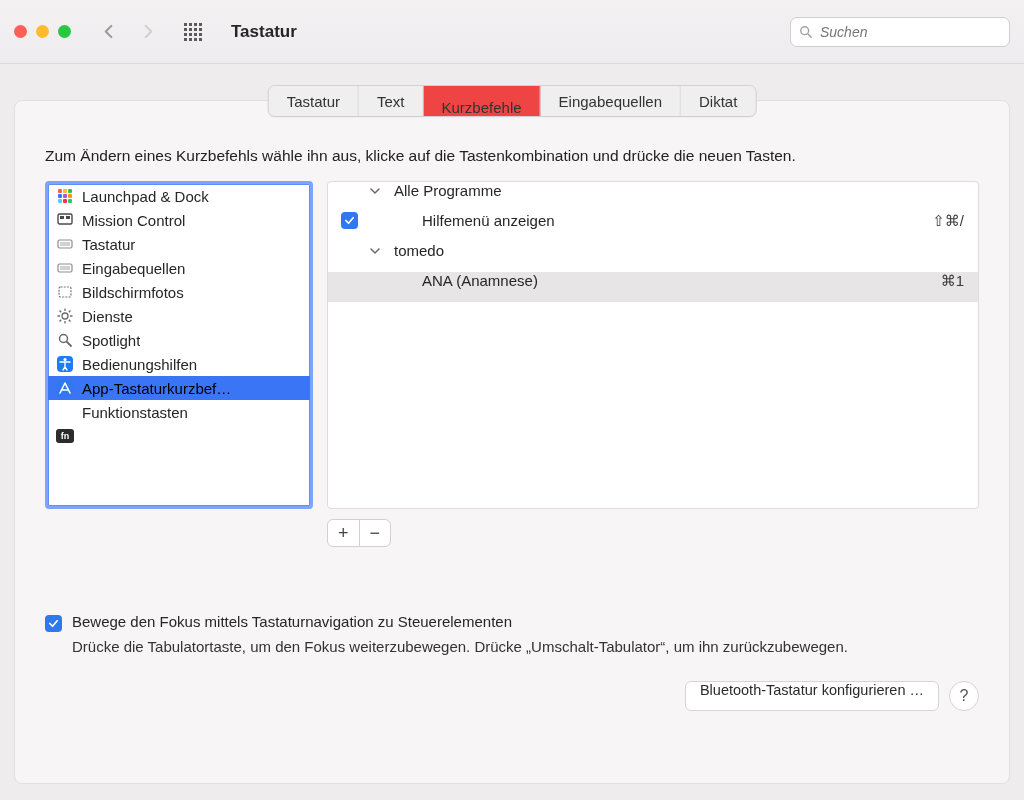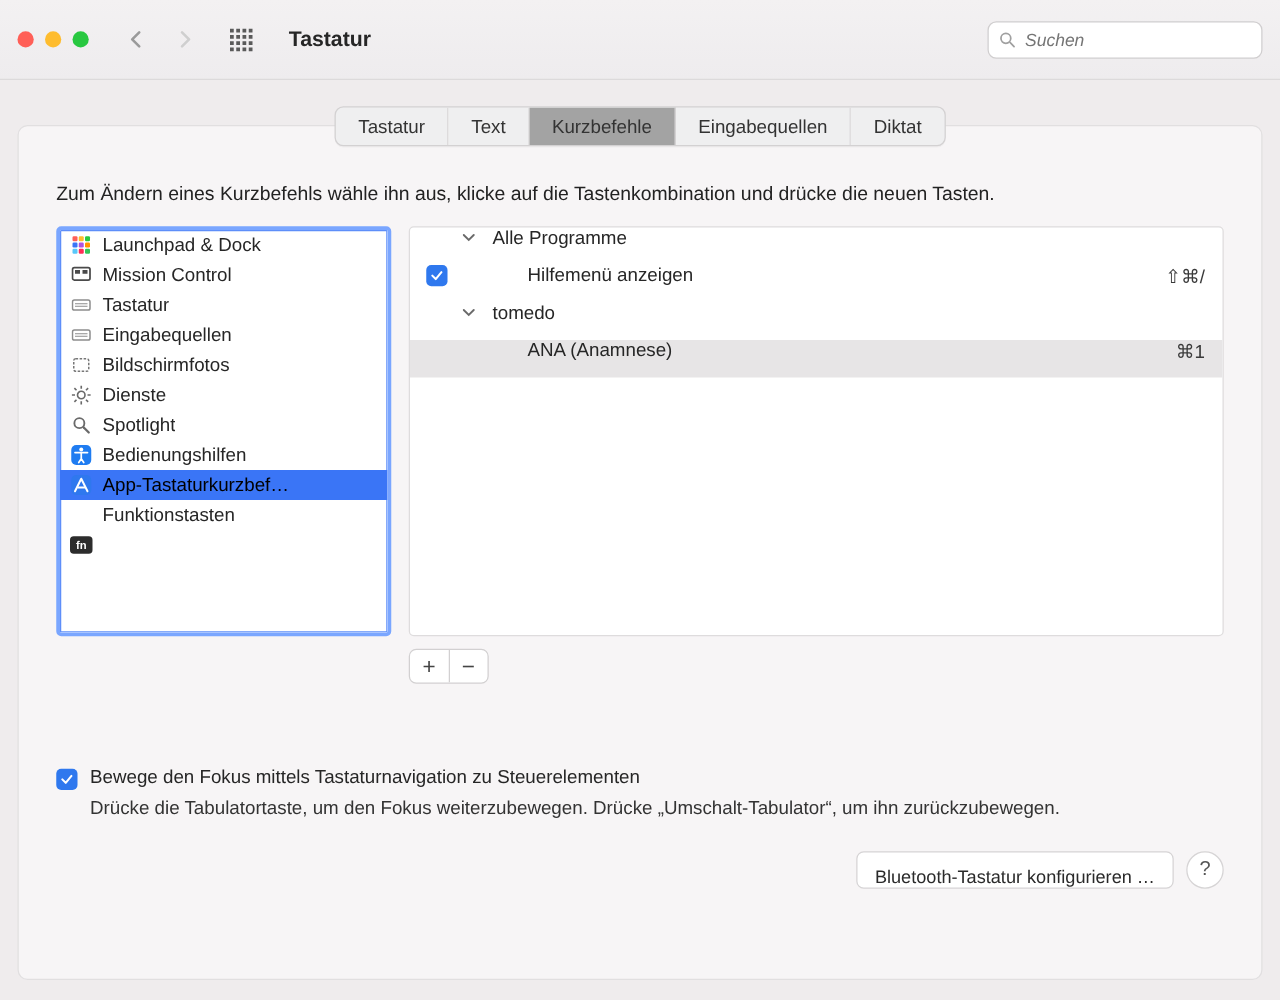--- a/index.html
+++ b/index.html
@@ -61,21 +61,21 @@
     position:absolute; top:-16px; left:50%; transform:translateX(-50%);
     display:flex; height:32px; background:#efeff0; border:1px solid #d3d1d2; border-radius:7px;
     overflow:hidden;
     box-shadow: 0 1px 0 rgba(0,0,0,0.03);
   }
   .seg {
     padding: 0 18px; display:flex; align-items:center; font-size:15px; color:#333;
     border-right:1px solid #dcdadb; position:relative;
   }
   .seg:last-child{border-right:0;}
-  .seg.active{ background:#a3a3a3; }
+  .seg.active{ background:#ef4444;align-items:flex-end; }
   .instr { margin-top: 46px; font-size:15.5px; color:#222; }
   .split {
     margin-top:16px; display:flex; gap:14px; height:328px;
   }
   .sidebar {
     width:268px; background:#fff; border:3px solid #7aa6ff; border-radius:4px;
     overflow:auto;
     box-shadow: inset 0 0 0 1px #5e8ef9;
   }
   .side-item {
@@ -121,21 +121,21 @@
   .footer-opt .checkbox {
     width:17px; height:17px; border-radius:4px; background:#2f78ee;
     display:flex; align-items:center; justify-content:center; color:#fff; flex:none; margin-top:2px;
   }
   .footer-opt .checkbox svg{width:11px;height:11px;}
   .footer-desc { margin-left:27px; margin-top:6px; font-size:15px; color:#333; max-width:820px; }
 
   .bottom-row { display:flex; justify-content:flex-end; align-items:center; gap:10px; margin-top:26px; }
   .btn {
     height:30px; padding:0 14px; background:#fff; border:1px solid #d6d4d5; border-radius:6px;
-    font-size:14.5px; color:#2a2a2a; display:flex; align-items:flex-end;
+    font-size:14.5px; color:#2a2a2a; display:flex; align-items:flex-start;
   }
   .help {
     width:30px; height:30px; border-radius:50%; background:#fff; border:1px solid #d6d4d5;
     display:flex; align-items:center; justify-content:center; font-size:16px; color:#555;
   }
   
   .grid-glyph {
     display:grid; grid-template-columns:repeat(4,3px); grid-auto-rows:3px; gap:2px;
   }
   .grid-glyph i{ background:#5a5a5a; width:3px; height:3px; display:block;}

